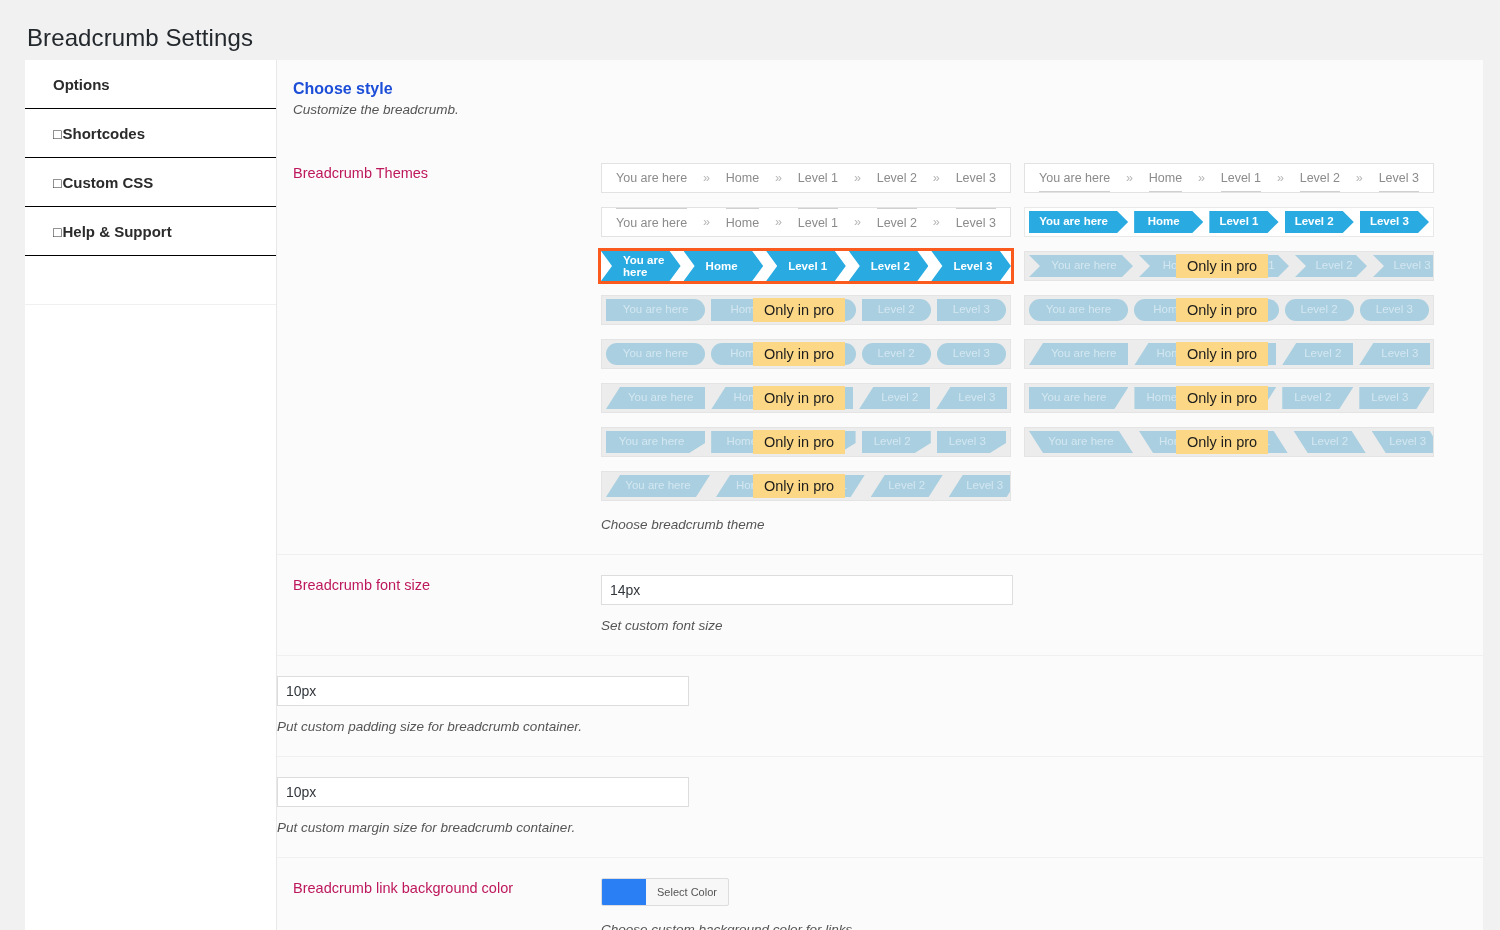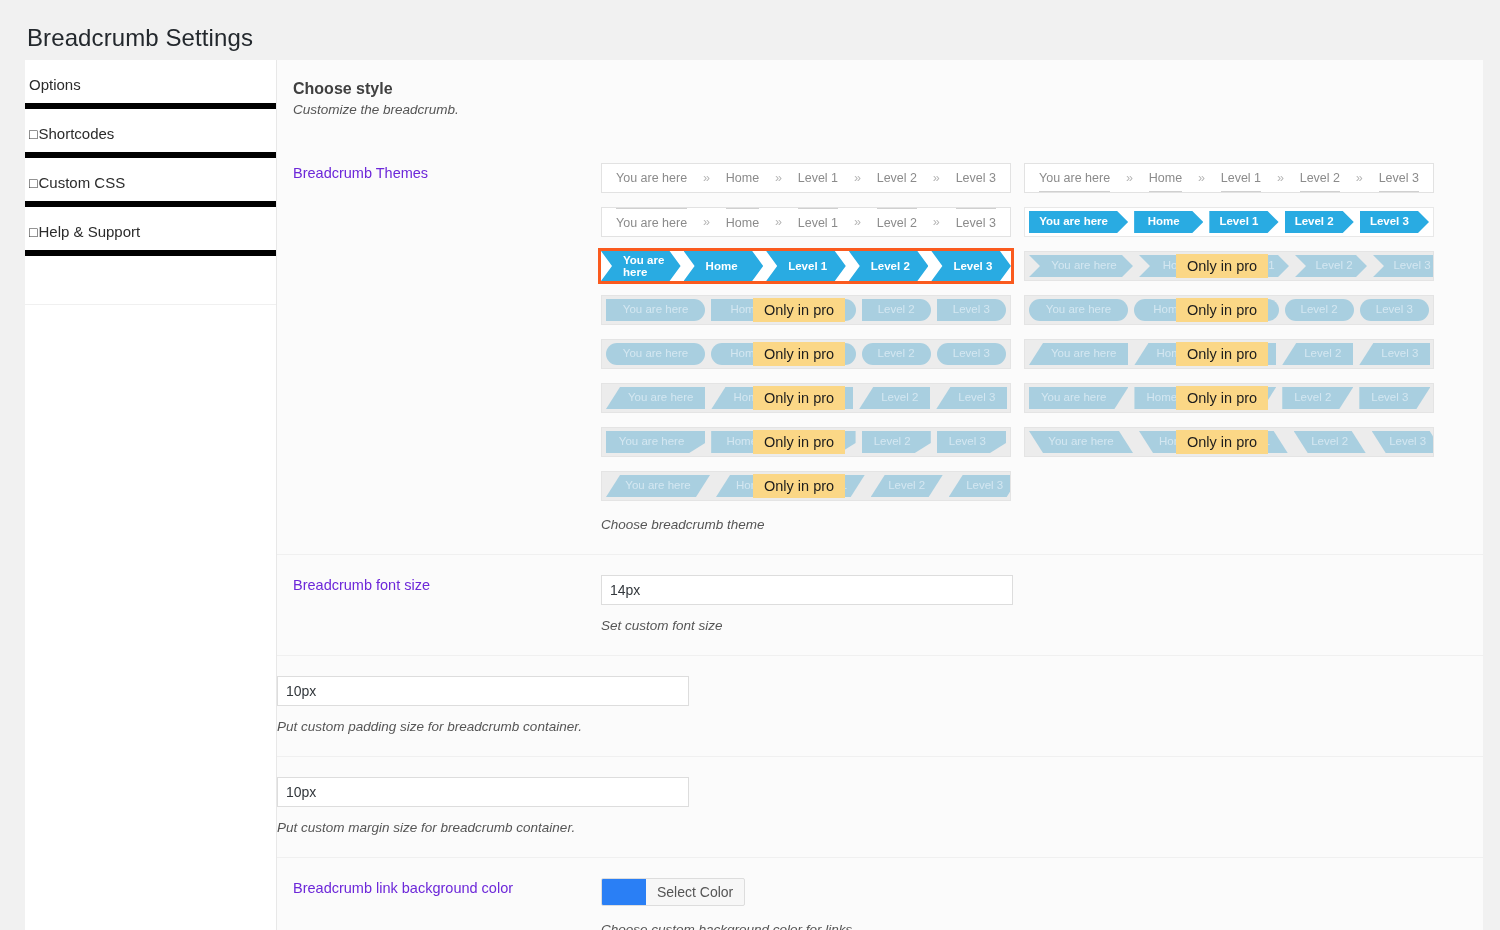--- a/index.html
+++ b/index.html
@@ -26,61 +26,62 @@
     position: absolute;
     left: 25px; top: 60px;
     width: 252px;
     height: 870px;
     background: #ffffff;
     border-right: 1px solid #e8e8e8;
   }
   .side-item {
     height: 49px;
     line-height: 49px;
-    padding-left: 4px;
+    padding-left: 28px;
     font-size: 15px;
     color: #2b2b2b;
-    border-bottom: 6px solid #000000;
+    border-bottom: 1px solid #000000;
     cursor: pointer;
     white-space: nowrap;
     overflow: hidden;
+    font-weight: bold;
   }
   .side-item.active { background: #fbfbfb; }
   .side-item .tofu {
     display: inline-block;
     font-size: 14px;
     color: #2b2b2b;
     margin-right: 1px;
   }
   #sidebar .filler { border-bottom: 1px solid #f0f0f0; height: 49px; }
 
   
   #main {
     position: absolute;
     left: 277px; top: 60px;
     width: 1206px;
     height: 870px;
     background: #fbfbfb;
   }
   #section-head { padding: 20px 0 0 16px; }
   #section-title {
-    font-size: 16px; font-weight: bold; color: #404040; margin: 0 0 4px 0;
+    font-size: 16px; font-weight: bold; color: #1d4ed8; margin: 0 0 4px 0;
   }
   #section-sub {
     font-size: 13.5px; font-style: italic; color: #555; margin: 0;
   }
 
   
   .frow { display: flex; border-top: 1px solid #f0f0f0; }
   .frow.first { border-top: none; }
   .frow .lcell {
     width: 324px;
     padding: 22px 0 0 16px;
     font-size: 14.5px;
-    color: #6d28d9;
+    color: #be185d;
   }
   .frow .rcell { flex: 1; padding: 20px 0 22px 0; }
 
   
   #themes-wrap { padding-top: 0px; }
   .theme-cols { display: flex; gap: 13px; }
   .theme-col { width: 410px; }
   .theme-row {
     height: 30px;
     margin-bottom: 14px;
@@ -272,21 +273,21 @@
     background: #f7f7f7;
     height: 28px;
     border-radius: 2px;
     overflow: hidden;
     cursor: pointer;
   }
   .colorpick .swatch { width: 44px; background: #2a7ff5; }
   .colorpick .cplabel {
     padding: 0 11px;
     display: flex; align-items: center;
-    font-size: 14px; color: #555;
+    font-size: 11px; color: #555;
   }
 </style>
 </head>
 <body>
 
 <div id="page-title">Breadcrumb Settings</div>
 
 <div id="sidebar">
     <div class="side-item"><span>Options</span></div>
     <div class="side-item"><span class="tofu">□</span><span>Shortcodes</span></div>

